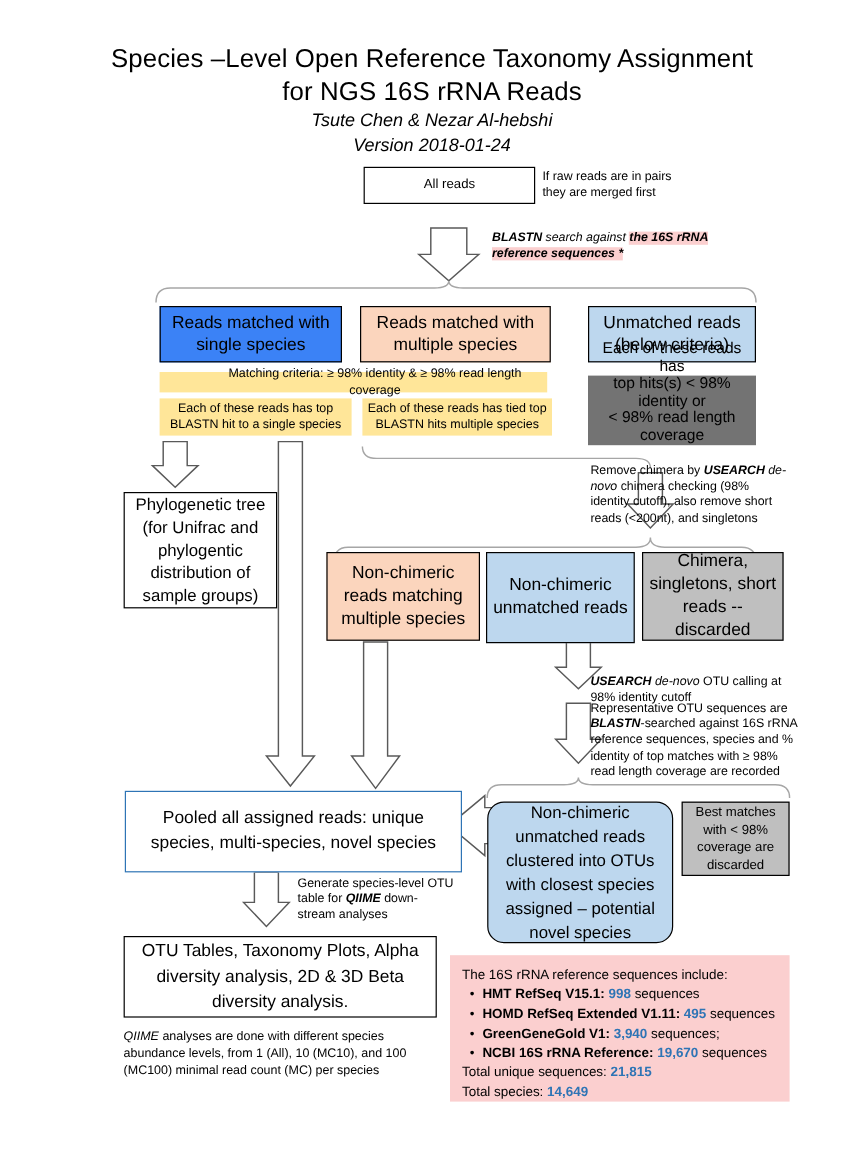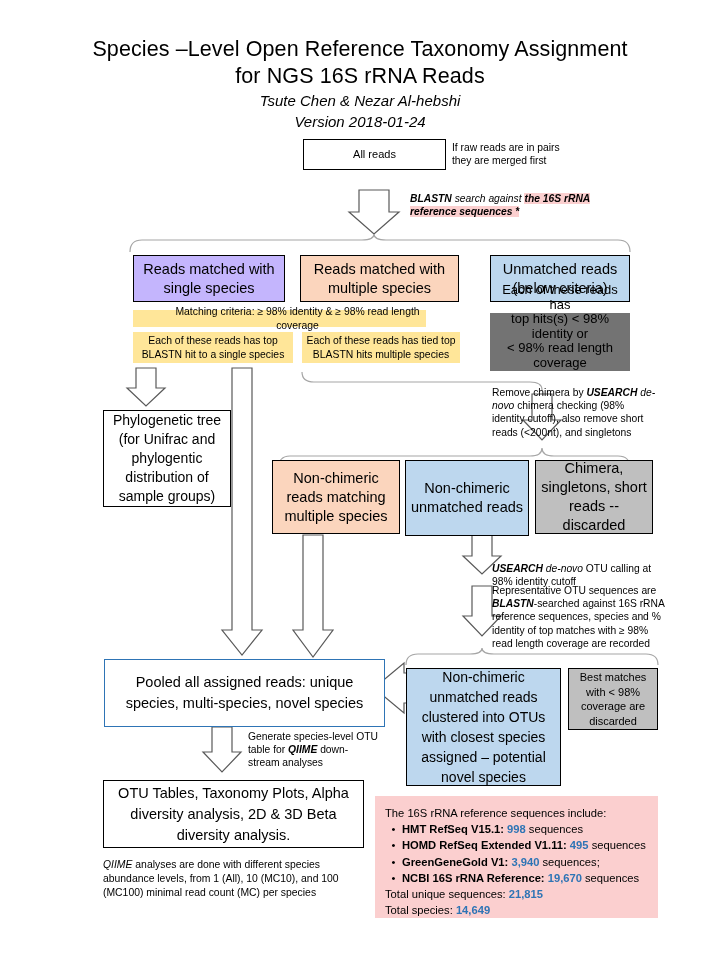--- a/index.html
+++ b/index.html
@@ -26,21 +26,21 @@
 
   
   .box{
     border:1.3px solid #000;
     display:flex;align-items:center;justify-content:center;
     text-align:center;
     font-size:14.5px;line-height:19px;
     padding:2px 4px;
   }
   .box.blueline{border-color:#2e74b5;}
-  .green{background:#c4b5fd;}
+  .green{background:#3b82f6;}
   .orange{background:#fbd5bd;}
   .blue{background:#bdd7ee;}
   .grey{background:#bfbfbf;}
   .white{background:#ffffff;}
 
   .tagbox{
     background:#ffe699;border:none;
     display:flex;align-items:center;justify-content:center;
     text-align:center;
     font-size:10.4px;line-height:13.5px;
@@ -140,21 +140,21 @@
   <div class="abs box green" style="left:133px;top:255px;width:152px;height:47px;">
     <span>Reads matched with single species</span>
   </div>
   <div class="abs box orange" style="left:300px;top:255px;width:159px;height:47px;">
     <span>Reads matched with multiple species</span>
   </div>
   <div class="abs box blue" style="left:490px;top:255px;width:140px;height:47px;">
     <span>Unmatched reads (below criteria)</span>
   </div>
 
-  <div class="abs tagbox" style="left:133px;top:310px;width:293px;height:17px;padding-left:39px;">
+  <div class="abs tagbox" style="left:133px;top:310px;width:323px;height:17px;padding-left:39px;">
     <span>Matching criteria: ≥ 98% identity &amp; ≥ 98% read length coverage</span>
   </div>
   <div class="abs tagbox" style="left:302px;top:332px;width:158px;height:31px;">
     <span>
       <span>Each of these reads has tied top</span><br>
       <span>BLASTN hits multiple species</span>
     </span>
   </div>
   <div class="abs tagbox" style="left:133px;top:332px;width:160px;height:31px;">
     <span>
@@ -209,21 +209,21 @@
     </div>
     <div>reference sequences, species and %</div>
     <div>identity of top matches with ≥ 98%</div>
     <div>read length coverage are recorded</div>
   </div>
 
   <div class="abs box white blueline" style="left:104px;top:659px;width:281px;height:68px;font-size:14.5px;line-height:21px;">
     <span>Pooled all assigned reads: unique species, multi-species, novel species</span>
   </div>
 
-  <div class="abs box blue" style="left:406px;top:668px;width:155px;height:118px;font-size:14px;line-height:20px;">
+  <div class="abs box blue" style="left:406px;top:668px;width:155px;height:118px;font-size:14px;line-height:20px;border-radius:14px;">
     <span>Non-chimeric unmatched reads clustered into OTUs with closest  species assigned – potential novel species</span>
   </div>
   <div class="abs box grey" style="left:568px;top:668px;width:90px;height:62px;font-size:11px;line-height:14.5px;">
     <span>Best matches with &lt; 98% coverage are discarded</span>
   </div>
 
   <div class="abs note" style="left:248px;top:730px;width:135px;">
     <div>Generate species-level OTU</div>
     <div>
       <span>table for </span><span class="note-i">QIIME</span><span> down-</span>

